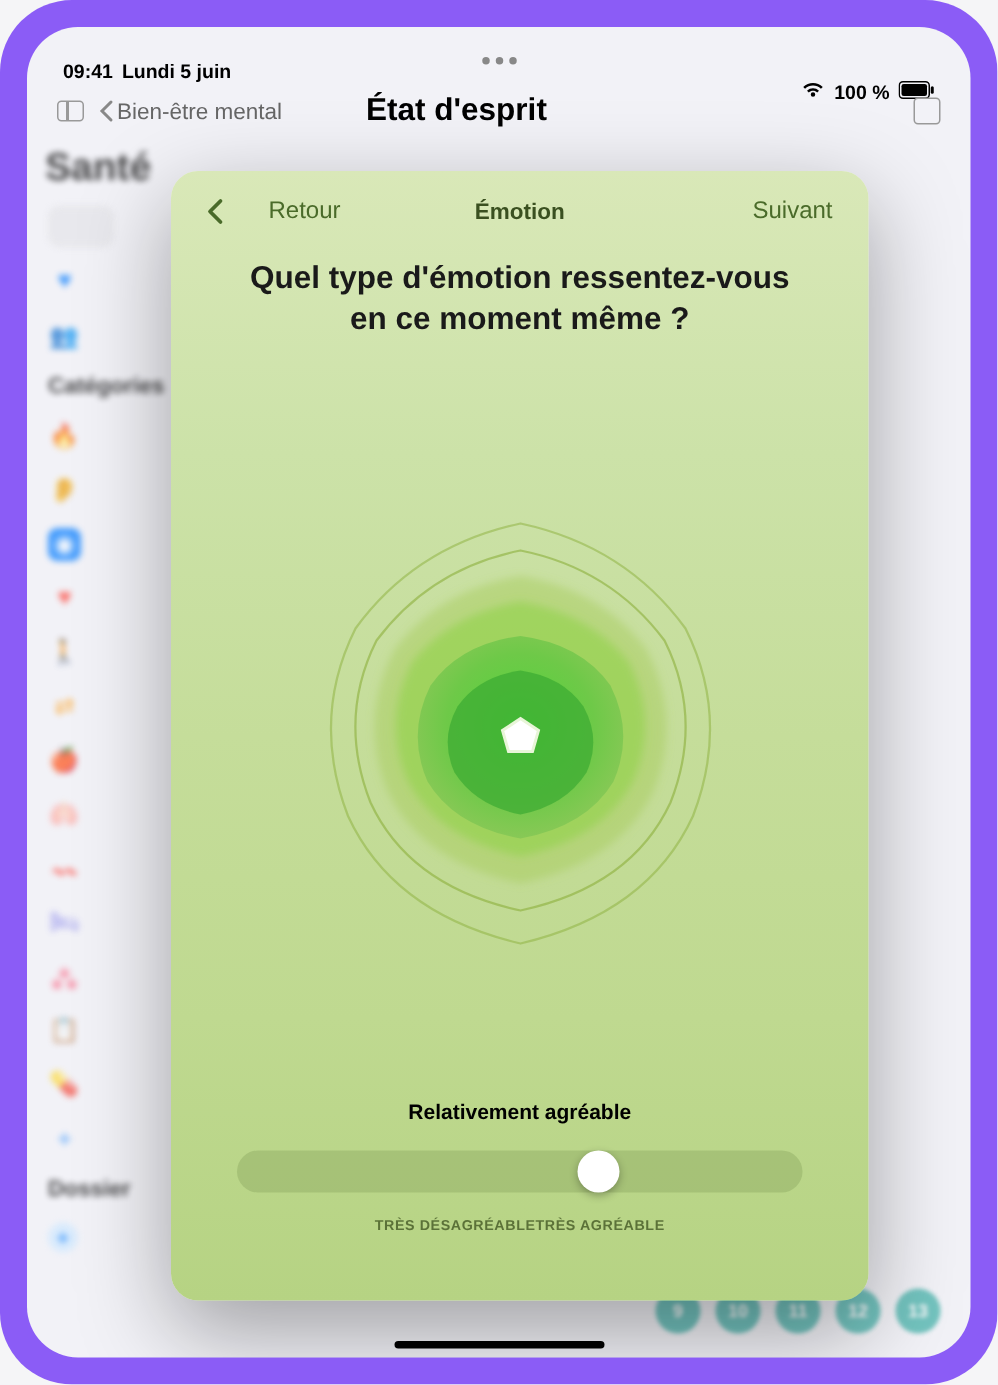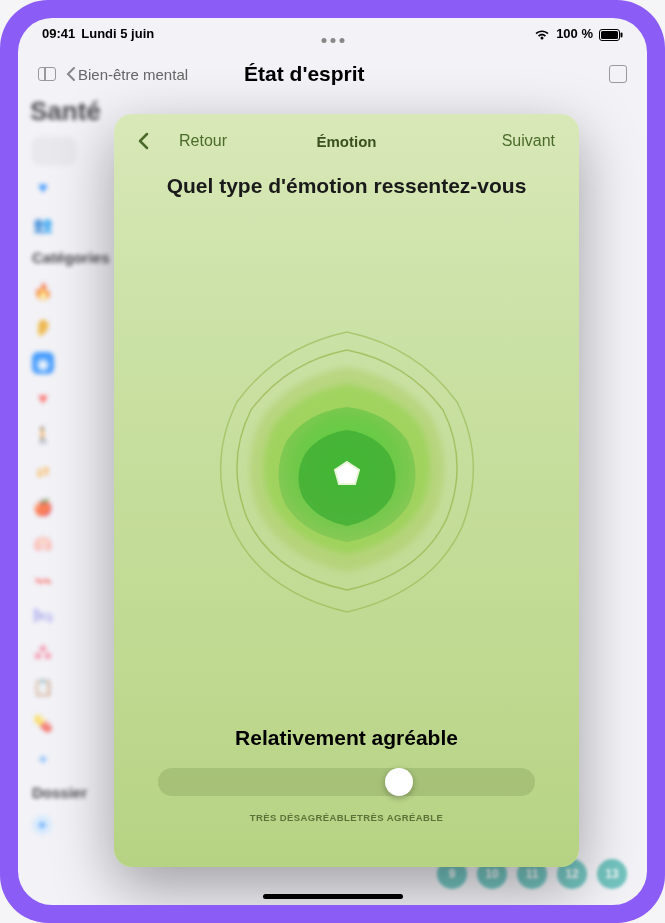--- a/index.html
+++ b/index.html
@@ -25,21 +25,21 @@
     .status-bar {
       display: flex;
       justify-content: space-between;
       align-items: center;
       padding: 8px 24px 4px;
       font-size: 13px;
       font-weight: 600;
       color: #000;
     }
     .status-left { display: flex; gap: 6px; }
-    .status-right { display: flex; gap: 6px; align-items: flex-end; }
+    .status-right { display: flex; gap: 6px; align-items: flex-start; margin-top: 28px; }
     .wifi-icon { display: inline-flex; }
     .battery-icon { display: inline-flex; align-items: center; gap: 2px; }
     
     .system-dots {
       position: absolute;
       top: 20px; left: 50%; transform: translateX(-50%);
       display: flex; gap: 4px;
     }
     .system-dots span { width: 5px; height: 5px; border-radius: 50%; background: #888; }
     
@@ -144,21 +144,21 @@
       position: relative;
       margin: 10px 0;
     }
     .flower {
       position: relative;
       width: 320px; height: 320px;
     }
     
     .emotion-label {
       text-align: center;
-      font-size: 21px;
+      font-size: 14px;
       font-weight: 700;
       color: #000;
       margin-bottom: 18px;
     }
     
     .slider-container {
       margin: 0 20px 6px;
       position: relative;
     }
     .slider {
@@ -336,20 +336,21 @@
               <path d="M9 2L2 9l7 7" stroke="#4a6b2a" stroke-width="2.5" fill="none" stroke-linecap="round" stroke-linejoin="round"></path>
             </svg>
           <span>Retour</span>
         </div>
         <div class="modal-title">Émotion</div>
         <div class="modal-cancel">Suivant</div>
       </div>
 
       <div class="modal-question">
         <span>Quel type d'émotion ressentez-vous</span><br>
+        <span>en ce moment même ?</span>
       </div>
 
       <div class="emotion-visual">
         <div class="flower">
           <svg width="320" height="320" viewBox="0 0 320 320">
             <defs>
               <radialGradient id="g1" cx="50%" cy="45%" r="60%">
                 <stop offset="0%" stop-color="#52d43a"></stop>
                 <stop offset="60%" stop-color="#6ec948"></stop>
                 <stop offset="100%" stop-color="#8fc85a"></stop>

